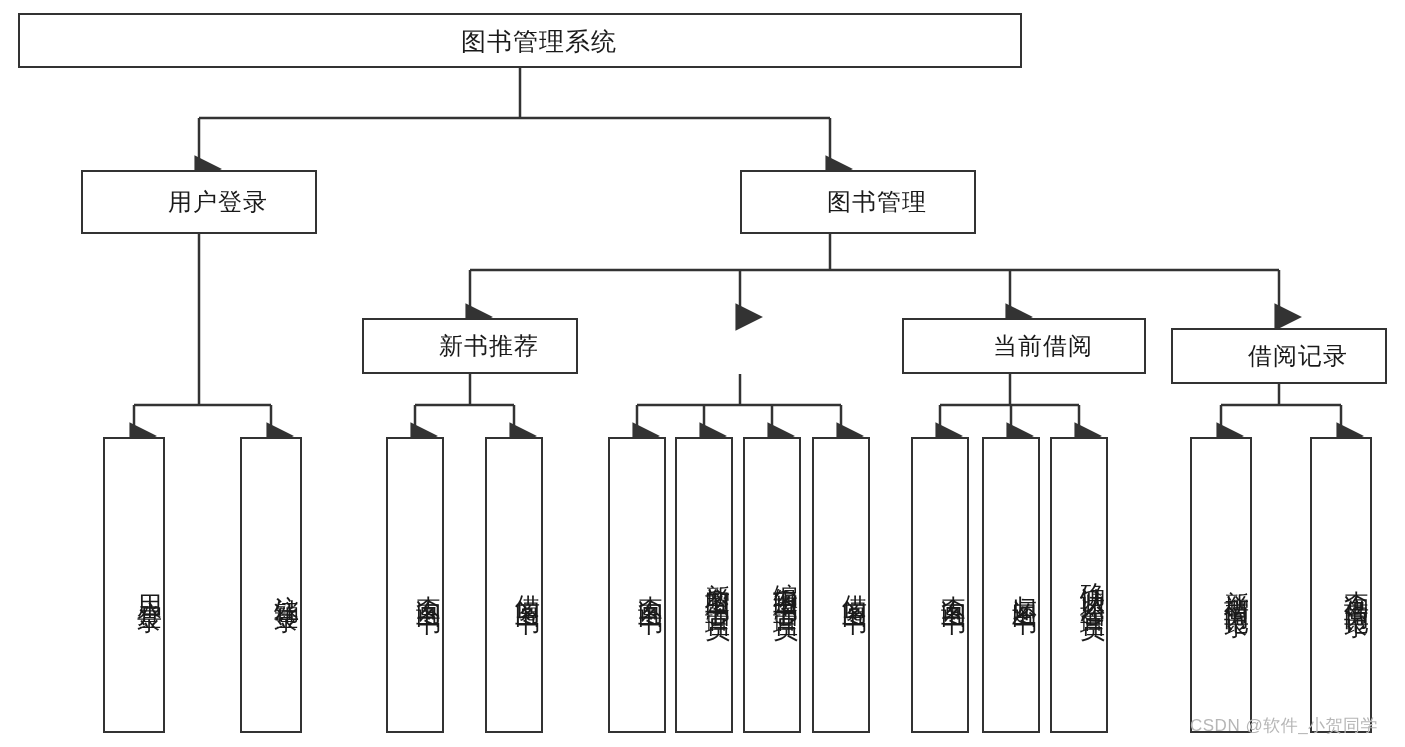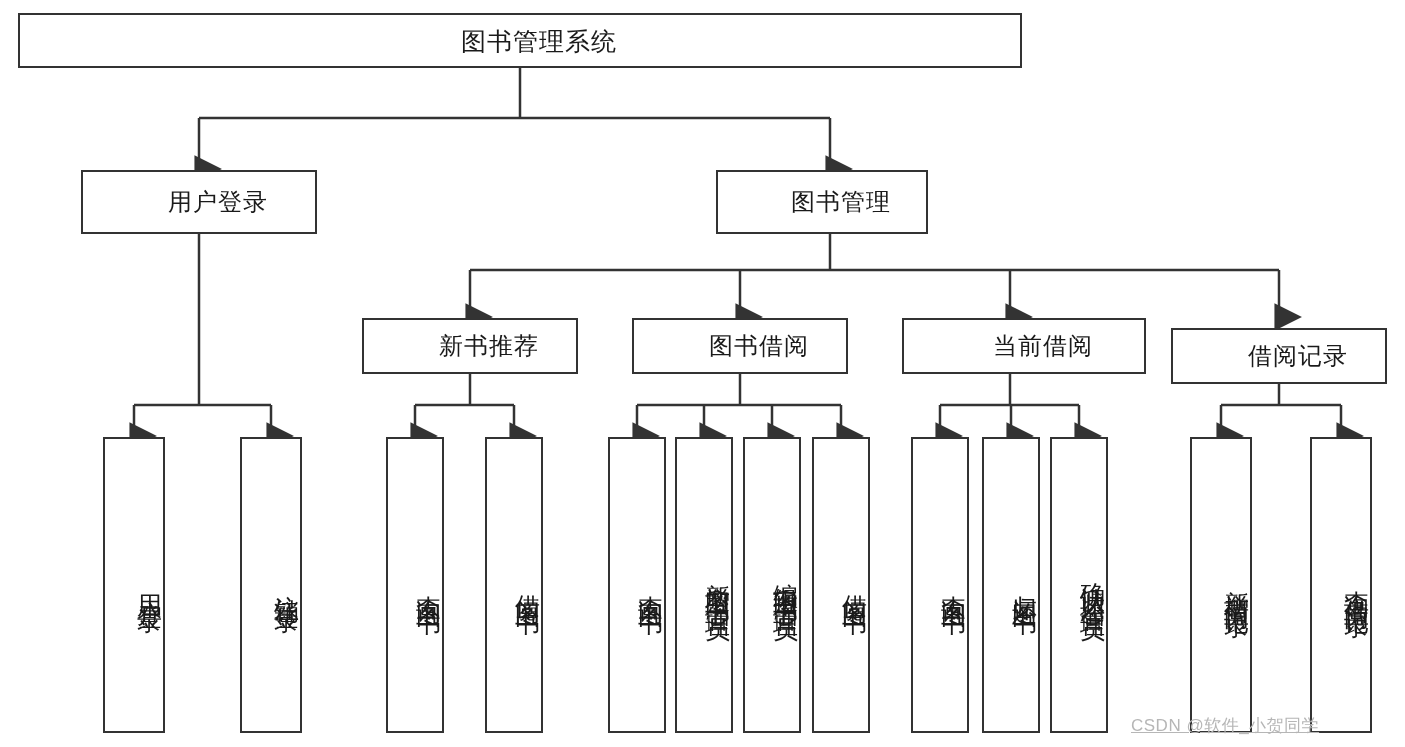--- a/index.html
+++ b/index.html
@@ -116,29 +116,26 @@
       </g>
   </svg>
 
   <div class="node h root" id="n-root" style="left: 18px; top: 13px; width: 1004px; height: 55px;">
     <span>图书管理系统</span>
   </div>
 
   <div class="node h" id="n-l2-0" style="left: 81px; top: 170px; width: 236px; height: 64px;">
     <span>用户登录</span>
   </div>
-  <div class="node h" id="n-l2-1" style="left: 716px; top: 170px; width: 212px; height: 64px;">
+  <div class="node h" id="n-l2-1" style="left: 740px; top: 170px; width: 236px; height: 64px;">
     <span>图书管理</span>
   </div>
 
   <div class="node h" id="n-l3-0" style="left: 362px; top: 318px; width: 216px; height: 56px;">
     <span>新书推荐</span>
-  </div>
-  <div class="node h" id="n-l3-1" style="left: 632px; top: 318px; width: 216px; height: 56px;">
-    <span>图书借阅</span>
   </div>
   <div class="node h" id="n-l3-2" style="left: 902px; top: 318px; width: 244px; height: 56px;">
     <span>当前借阅</span>
   </div>
   <div class="node h" id="n-l3-3" style="left: 1171px; top: 328px; width: 216px; height: 56px;">
     <span>借阅记录</span>
   </div>
 
   <div class="node v" id="n-lf-0" style="left: 103px; top: 437px; width: 62px; height: 296px;">
     <span class="vtext">用户登录</span>
@@ -173,15 +170,15 @@
   <div class="node v" id="n-lf-10" style="left: 1050px; top: 437px; width: 58px; height: 296px;">
     <span class="vtext">确认归还（管理员）</span>
   </div>
   <div class="node v" id="n-lf-11" style="left: 1190px; top: 437px; width: 62px; height: 296px;">
     <span class="vtext">新增借阅记录</span>
   </div>
   <div class="node v" id="n-lf-12" style="left: 1310px; top: 437px; width: 62px; height: 296px;">
     <span class="vtext">查询借阅记录</span>
   </div>
 
-  <div class="watermark" id="wm" style="left: 1131px; top: 714px; text-decoration: underline;">CSDN @软件_小贺同学</div>
+  <div class="watermark" id="wm" style="left: 1190px; top: 714px;">CSDN @软件_小贺同学</div>
 
 </div>
 
 </body></html>

